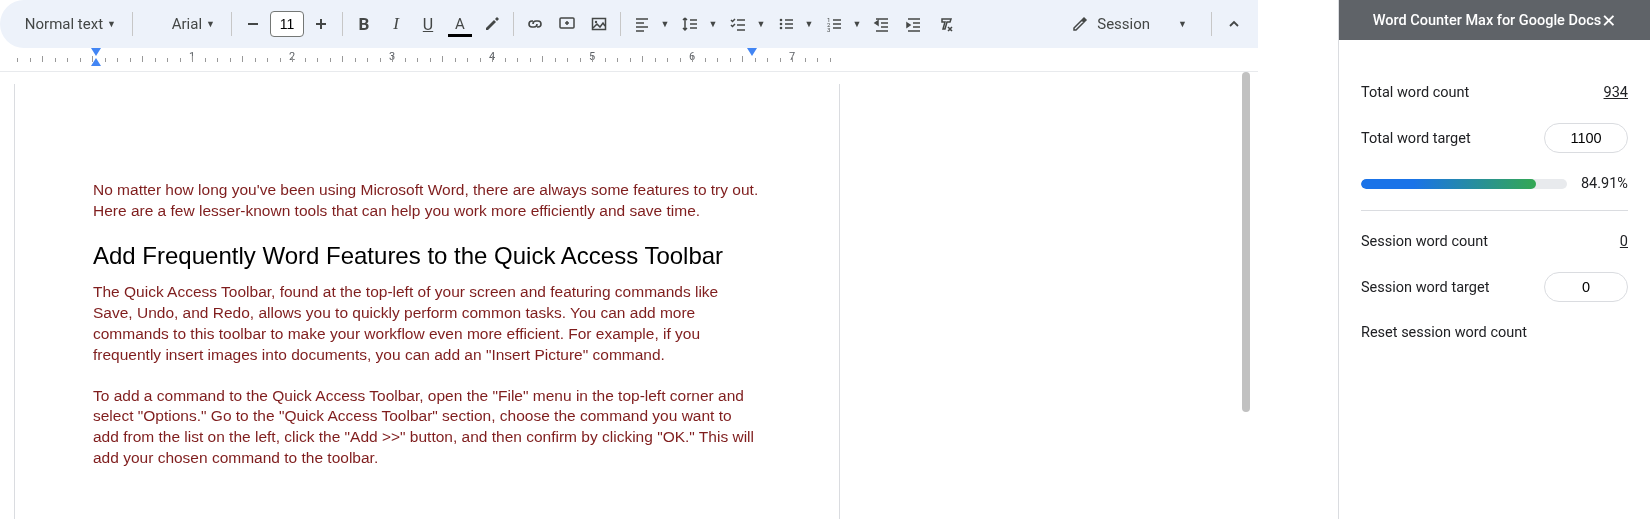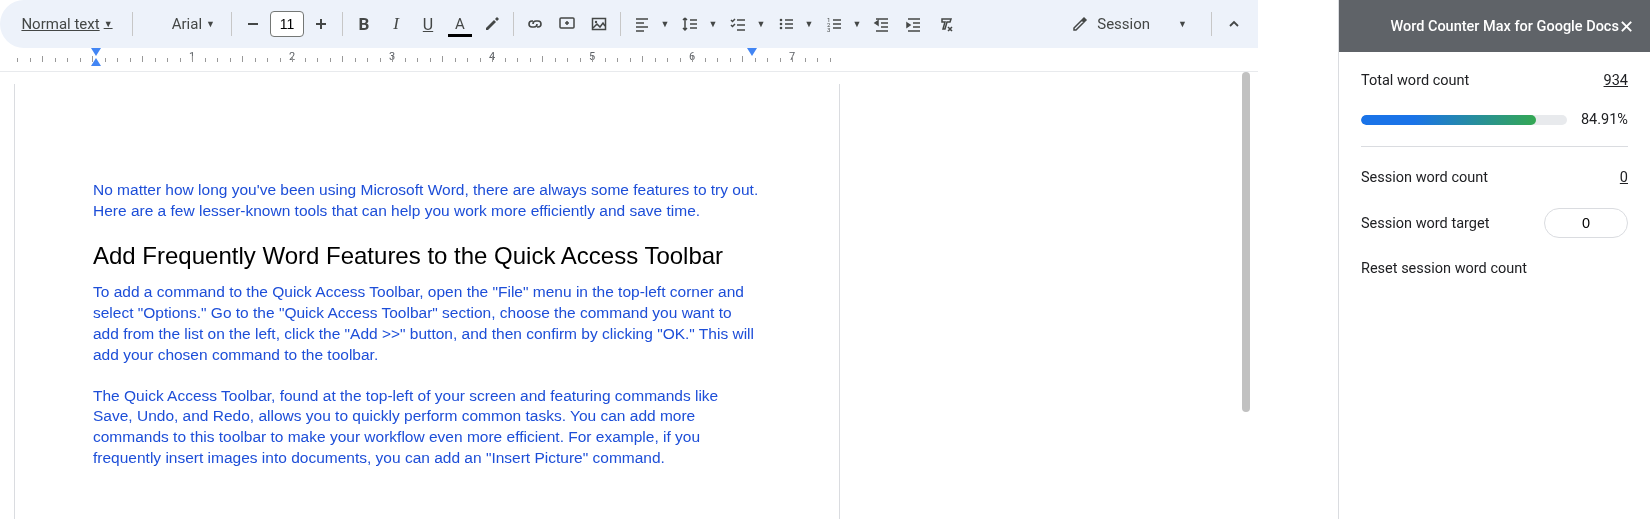--- a/index.html
+++ b/index.html
@@ -3,21 +3,21 @@
 <meta charset="utf-8">
 <style>
 * { margin: 0; padding: 0; box-sizing: border-box; }
 body { font-family: -apple-system, BlinkMacSystemFont, "Segoe UI", Roboto, Arial, sans-serif; background: #fff; width: 1650px; height: 519px; overflow: hidden; position: relative; }
 
 
 .toolbar { display: flex; align-items: center; height: 48px; background: #edf2fa; border-radius: 24px 0 0 24px; padding: 0 8px; gap: 2px; width: 1258px; position: relative; }
 .tb-sep { width: 1px; height: 24px; background: #c7c7c7; margin: 0 4px; }
 .tb-btn { display: flex; align-items: center; justify-content: center; min-width: 30px; height: 30px; border-radius: 4px; cursor: pointer; color: #444746; }
 .tb-dropdown { display: flex; align-items: center; padding: 0 10px; height: 30px; border-radius: 4px; cursor: pointer; color: #444746; font-size: 15px; gap: 4px; }
-.styles-dd { width: 118px; justify-content: center; text-decoration: underline; }
+.styles-dd { width: 118px; justify-content: flex-end; }
 .font-dd { width: 86px; justify-content: flex-end; }
 .caret { font-size: 9px; color: #444746; }
 .font-size-group { display: flex; align-items: center; gap: 2px; }
 .font-size-input { width: 34px; height: 26px; border: 1px solid #747775; border-radius: 4px; text-align: center; font-size: 14px; background: #fff; }
 .tb-combo { display: flex; align-items: center; }
 .tb-combo .caret-box { width: 16px; display: flex; justify-content: center; }
 .editing-group { display: flex; align-items: center; gap: 8px; padding: 0 10px; height: 32px; cursor: pointer; color: #444746; font-size: 15px; margin-left: auto; margin-right: 8px; }
 .collapse-btn { width: 32px; height: 32px; display: flex; align-items: center; justify-content: center; cursor: pointer; color: #444746; }
 
 
@@ -27,29 +27,29 @@
 .ruler-tick.minor { height: 4px; top: 10px; }
 .ruler-num { position: absolute; top: 2px; font-size: 11px; color: #5f6368; transform: translateX(-50%); }
 .indent-marker { position: absolute; width: 0; height: 0; }
 .indent-top { top: 0; border-left: 5px solid transparent; border-right: 5px solid transparent; border-top: 8px solid #4285f4; }
 .indent-bottom { top: 10px; border-left: 5px solid transparent; border-right: 5px solid transparent; border-bottom: 8px solid #4285f4; }
 
 
 .doc-area { width: 1258px; position: absolute; top: 72px; left: 0; bottom: 0; background: #fff; overflow: hidden; }
 .page { position: absolute; left: 14px; top: 12px; width: 826px; height: 1000px; background: #fff; border: 1px solid #dadce0; border-top: none; }
 .page-content { padding: 96px 78px 0 78px; }
-.para { font-family: Arial, sans-serif; font-size: 15.5px; line-height: 1.35; color: #1d4ed8; margin-bottom: 20px; }
+.para { font-family: Arial, sans-serif; font-size: 15.5px; line-height: 1.35; color: #7f1d1d; margin-bottom: 20px; }
 .heading { font-family: Arial, sans-serif; font-size: 24px; font-weight: 400; color: #000; margin-bottom: 12px; margin-top: 8px; }
 .scrollbar-doc { position: absolute; right: 8px; top: 0; width: 8px; height: 340px; background: #c1c1c1; border-radius: 4px; }
 
 
 .sidebar { position: absolute; right: 0; top: 0; width: 312px; height: 519px; background: #fff; border-left: 1px solid #dadce0; }
-.sidebar-header { height: 52px; background: #5f6368; display: flex; align-items: center; padding: 0 16px; color: #fff; font-size: 14.5px; font-weight: 500; justify-content: flex-end; }
+.sidebar-header { height: 40px; background: #5f6368; display: flex; align-items: center; padding: 0 16px; color: #fff; font-size: 14.5px; font-weight: 500; justify-content: center; }
 .close-x { cursor: pointer; font-size: 18px; color: #fff; }
-.sidebar-body { padding: 20px 22px; color: #202124; }
+.sidebar-body { padding: 20px 22px; color: #202124; margin-top: 24px; }
 .stat-row { display: flex; justify-content: space-between; align-items: center; margin-bottom: 22px; font-size: 14.5px; }
 .stat-label { color: #202124; max-width: 130px;}
 .stat-value { font-size: 14.5px; text-decoration: underline; }
 .stat-input { width: 84px; height: 30px; border: 1px solid #dadce0; border-radius: 15px; text-align: center; font-size: 14.5px; }
 .progress-row { display: flex; align-items: center; gap: 14px; margin-bottom: 18px; }
 .progress-bar { flex: 1; height: 10px; background: #e8eaed; border-radius: 5px; overflow: hidden; }
 .progress-fill { height: 100%; border-radius: 5px; }
 .progress-fill.color { background: linear-gradient(90deg, #1a73e8 0%, #1a73e8 30%, #34a853 100%); }
 .pct { font-size: 14.5px; }
 .divider { height: 1px; background: #dadce0; margin: 10px 0 22px; }
@@ -273,36 +273,40 @@
       <div class="ruler-tick minor" style="left: 803px;"></div>
       <div class="ruler-tick minor" style="left: 815.5px;"></div>
     </div>
 </div>
 
 <div class="doc-area">
   <div class="page">
     <div class="page-content">
       <p class="para">No matter how long you've been using Microsoft Word, there are always some features to try out. Here are a few lesser-known tools that can help you work more efficiently and save time.</p>
       <h2 class="heading">Add Frequently Word Features to the Quick Access Toolbar</h2>
+      <p class="para">The Quick Access Toolbar, found at the top-left of your screen and featuring commands like Save, Undo, and Redo, allows you to quickly perform common tasks. You can add more commands to this toolbar to make your workflow even more efficient. For example, if you frequently insert images into documents, you can add an "Insert Picture" command.</p>
       <p class="para">To add a command to the Quick Access Toolbar, open the "File" menu in the top-left corner and select "Options." Go to the "Quick Access Toolbar" section, choose the command you want to add from the list on the left, click the "Add &gt;&gt;" button, and then confirm by clicking "OK." This will add your chosen command to the toolbar.</p>
-      <p class="para">The Quick Access Toolbar, found at the top-left of your screen and featuring commands like Save, Undo, and Redo, allows you to quickly perform common tasks. You can add more commands to this toolbar to make your workflow even more efficient. For example, if you frequently insert images into documents, you can add an "Insert Picture" command.</p>
     </div>
   </div>
   <div class="scrollbar-doc"></div>
 </div>
 
 <div class="sidebar">
   <div class="sidebar-header">
     <span>Word Counter Max for Google Docs</span>
     <span class="close-x">✕</span>
   </div>
   <div class="sidebar-body">
     <div class="stat-row">
       <span class="stat-label">Total word count</span>
       <span class="stat-value">934</span>
+    </div>
+    <div class="stat-row">
+      <span class="stat-label">Total word target</span>
+      <input class="stat-input" value="1100" style="">
     </div>
     <div class="progress-row">
       <div class="progress-bar">
         <div class="progress-fill color" style="width:84.91%;"></div>
       </div>
       <span class="pct">84.91%</span>
     </div>
     <div class="divider"></div>
     <div class="stat-row">
       <span class="stat-label">Session word count</span>

